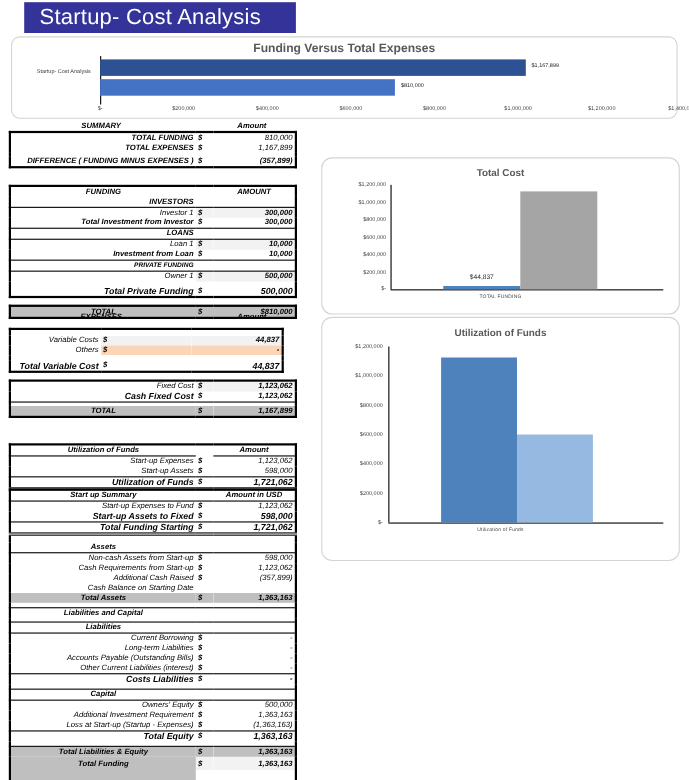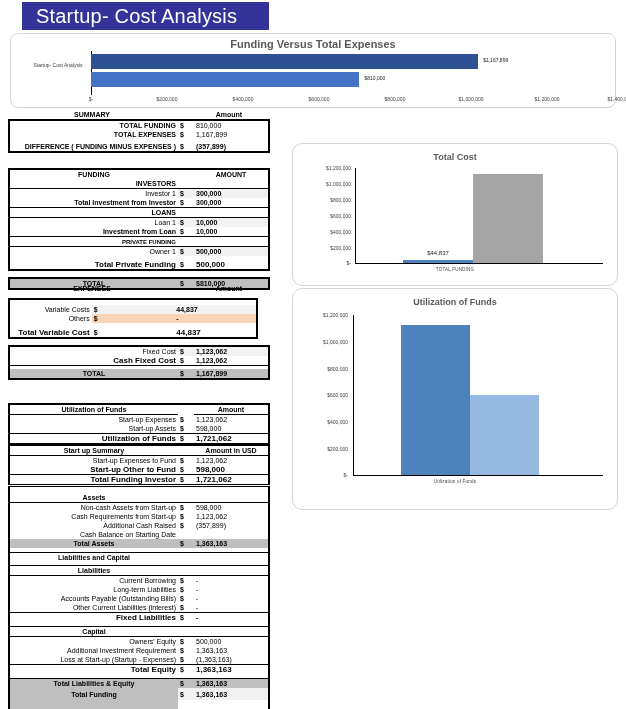--- a/index.html
+++ b/index.html
@@ -35,29 +35,29 @@
   .tc-plot{position:absolute;left:80px;top:19px;right:10px;height:38px;}
   .tc-axisline{position:absolute;left:80px;top:17px;width:1px;height:44px;background:#000;}
   .tc-bar{position:absolute;height:15px;}
   .tc-bar.a{top:1px;background:#2d5192;}
   .tc-bar.b{top:19px;background:#4472c4;}
   .tc-lbl{position:absolute;font-size:5px;color:#222;white-space:nowrap;}
   .tc-ticks{position:absolute;left:60px;top:62px;right:4px;height:10px;}
   .tc-tick{position:absolute;font-size:5px;color:#3f3f3f;transform:translateX(-50%);white-space:nowrap;}
 
   
-  .sheet{position:absolute;left:8px;width:250px;}
+  .sheet{position:absolute;left:8px;width:250px;font-style:italic;}
   table.grid{border-collapse:collapse;width:250px;table-layout:fixed;}
   table.grid td{
     font-size:7px;color:#000;padding:0 2px;height:9px;
     vertical-align:middle;white-space:nowrap;overflow:hidden;
   }
   .w-lab{width:164px;}
   .w-cur{width:12px;text-align:left;}
-  .w-amt{width:70px;text-align:left;}
+  .w-amt{width:70px;text-align:right;}
 
   .bx{border:2px solid #000;}
   .r{text-align:right;}
   .c{text-align:center;}
   .b{font-weight:bold;}
   .blue{color:#1f4fa8;}
   .red{color:#c00000;}
   .shade{background:#f2f2f2;}
   .graybar{background:#bfbfbf;}
   .orange{background:#fbd5b5;}
@@ -316,26 +316,26 @@
         <td class="w-lab secthead ul">Start up Summary</td>
         <td class="w-cur ul"></td>
         <td class="w-amt b c ul">Amount in USD</td>
       </tr>
       <tr>
         <td class="w-lab r">Start-up Expenses to Fund</td>
         <td class="w-cur b">$</td>
         <td class="w-amt">1,123,062</td>
       </tr>
       <tr>
-        <td class="w-lab r b ul" style="font-size:8px">Start-up Other to Fund</td>
+        <td class="w-lab r b ul" style="font-size:8px">Start-up Assets to Fixed</td>
         <td class="w-cur b ul">$</td>
         <td class="w-amt b ul" style="font-size:8px">598,000</td>
       </tr>
       <tr>
-        <td class="w-lab r b dul" style="font-size:8px">Total Funding Investor</td>
+        <td class="w-lab r b dul" style="font-size:8px">Total Funding Starting</td>
         <td class="w-cur b dul">$</td>
         <td class="w-amt b dul" style="font-size:8px">1,721,062</td>
       </tr>
       <tr>
             <td colspan="3" style="height:6px"></td>
           </tr>
       <tr>
         <td class="w-lab secthead ul">Assets</td>
         <td class="w-cur"></td>
             <td class="w-amt"></td>
@@ -395,21 +395,21 @@
         <td class="w-lab r">Accounts Payable (Outstanding Bills)</td>
         <td class="w-cur b">$</td>
         <td class="w-amt">-</td>
       </tr>
       <tr>
         <td class="w-lab r ul">Other Current Liabilities (interest)</td>
         <td class="w-cur b ul">$</td>
         <td class="w-amt ul">-</td>
       </tr>
       <tr>
-        <td class="w-lab r b" style="font-size:8px">Fixed Liabilities</td>
+        <td class="w-lab r b" style="font-size:8px">Costs Liabilities</td>
         <td class="w-cur b">$</td>
         <td class="w-amt b">-</td>
       </tr>
       <tr>
             <td colspan="3" style="height:4px"></td>
           </tr>
       <tr>
         <td class="w-lab secthead ul topl">Capital</td>
         <td class="w-cur topl"></td>
             <td class="w-amt topl"></td>

